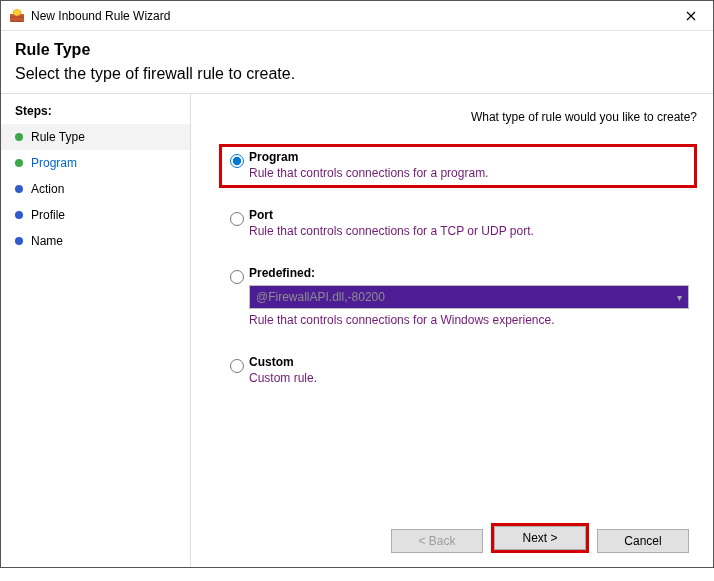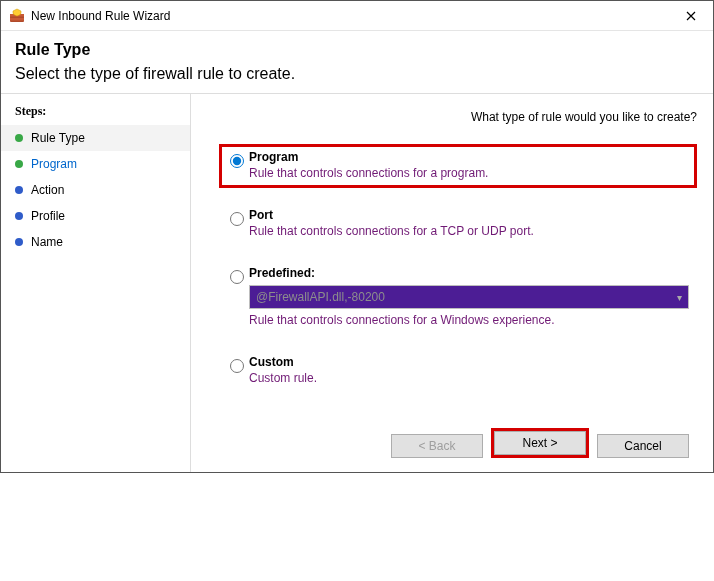--- a/index.html
+++ b/index.html
@@ -5,21 +5,21 @@
   * { box-sizing: border-box; }
   html, body { margin: 0; padding: 0; }
   body {
     font-family: "Segoe UI", Tahoma, sans-serif;
     font-size: 12px;
     color: #000;
     background: #fff;
   }
   .window {
     width: 714px;
-    height: 473px;
+    height: 568px;
     border: 1px solid #555;
     display: flex;
     flex-direction: column;
     background: #fff;
     position: relative;
   }
   
   .titlebar {
     height: 30px;
     display: flex;
@@ -70,21 +70,20 @@
   .sidebar {
     width: 190px;
     border-right: 1px solid #ddd;
     padding: 6px 0;
     background: #fff;
   }
   .sidebar-title {
     font-weight: 700;
     padding: 4px 14px 6px 14px;
     font-size: 12px;
-    font-family: Liberation Serif, serif;
   }
   .step {
     display: flex;
     align-items: center;
     padding: 4px 10px 4px 14px;
     font-size: 12px;
     cursor: pointer;
     line-height: 18px;
   }
   .step.active {

